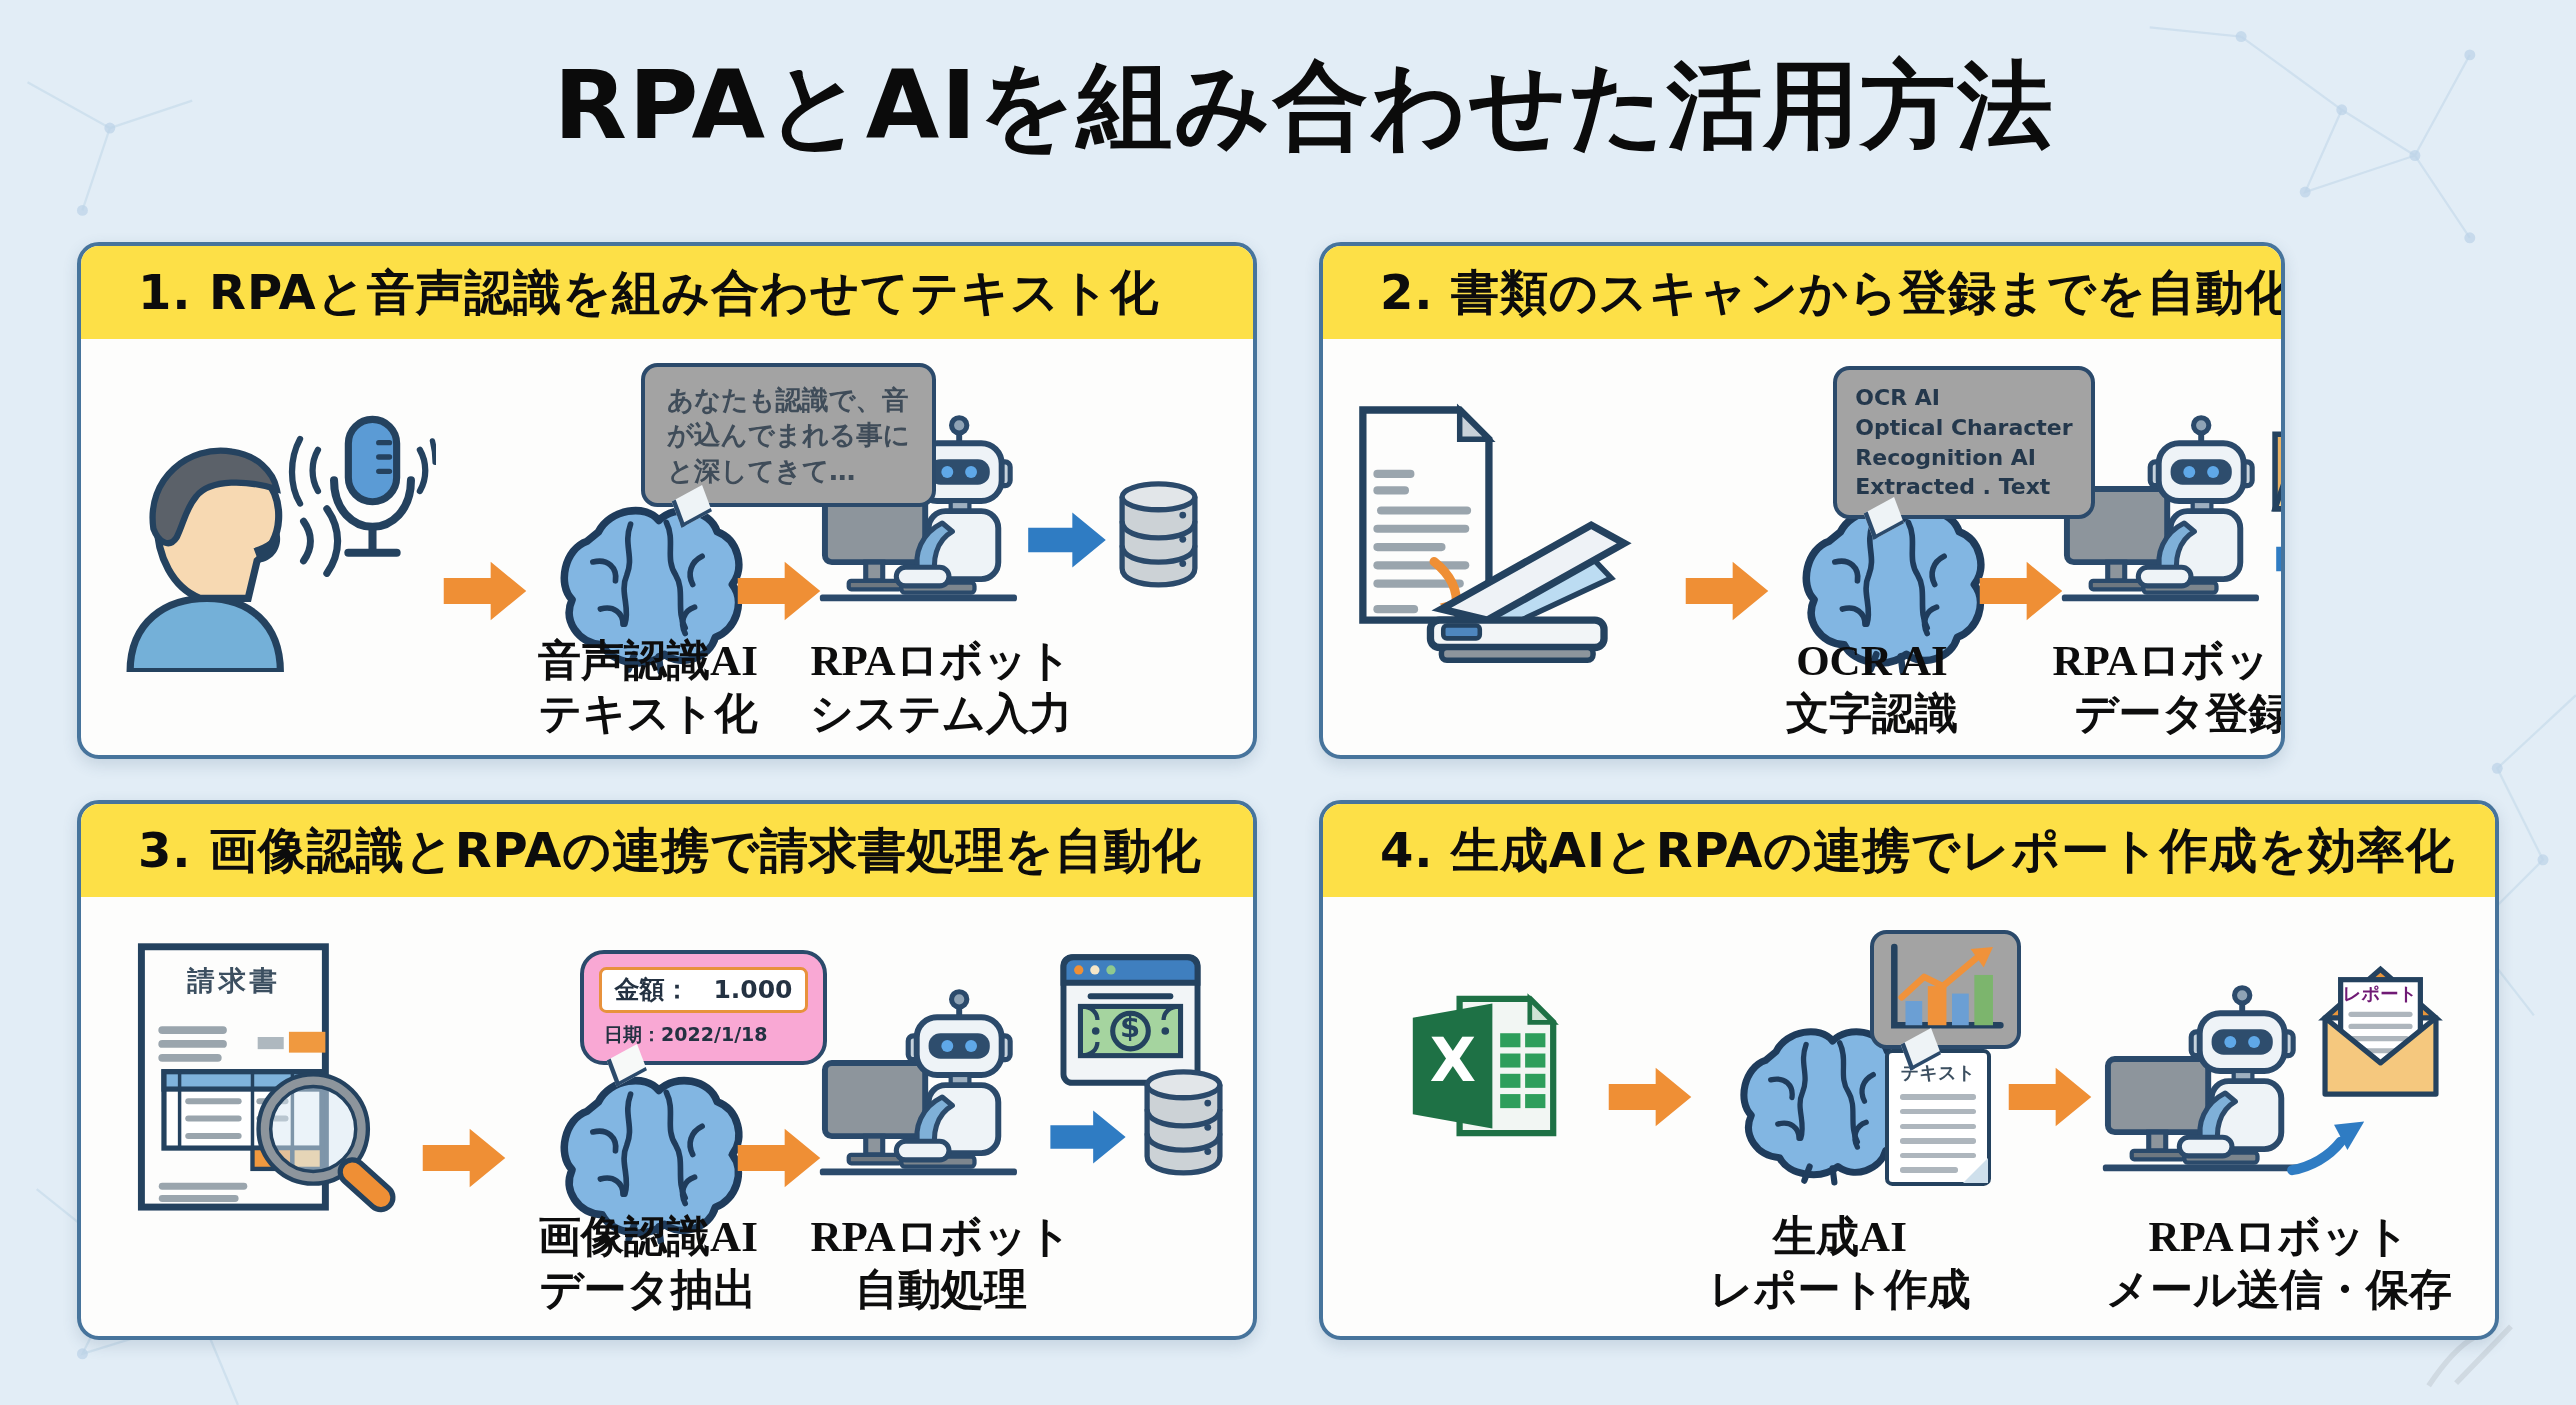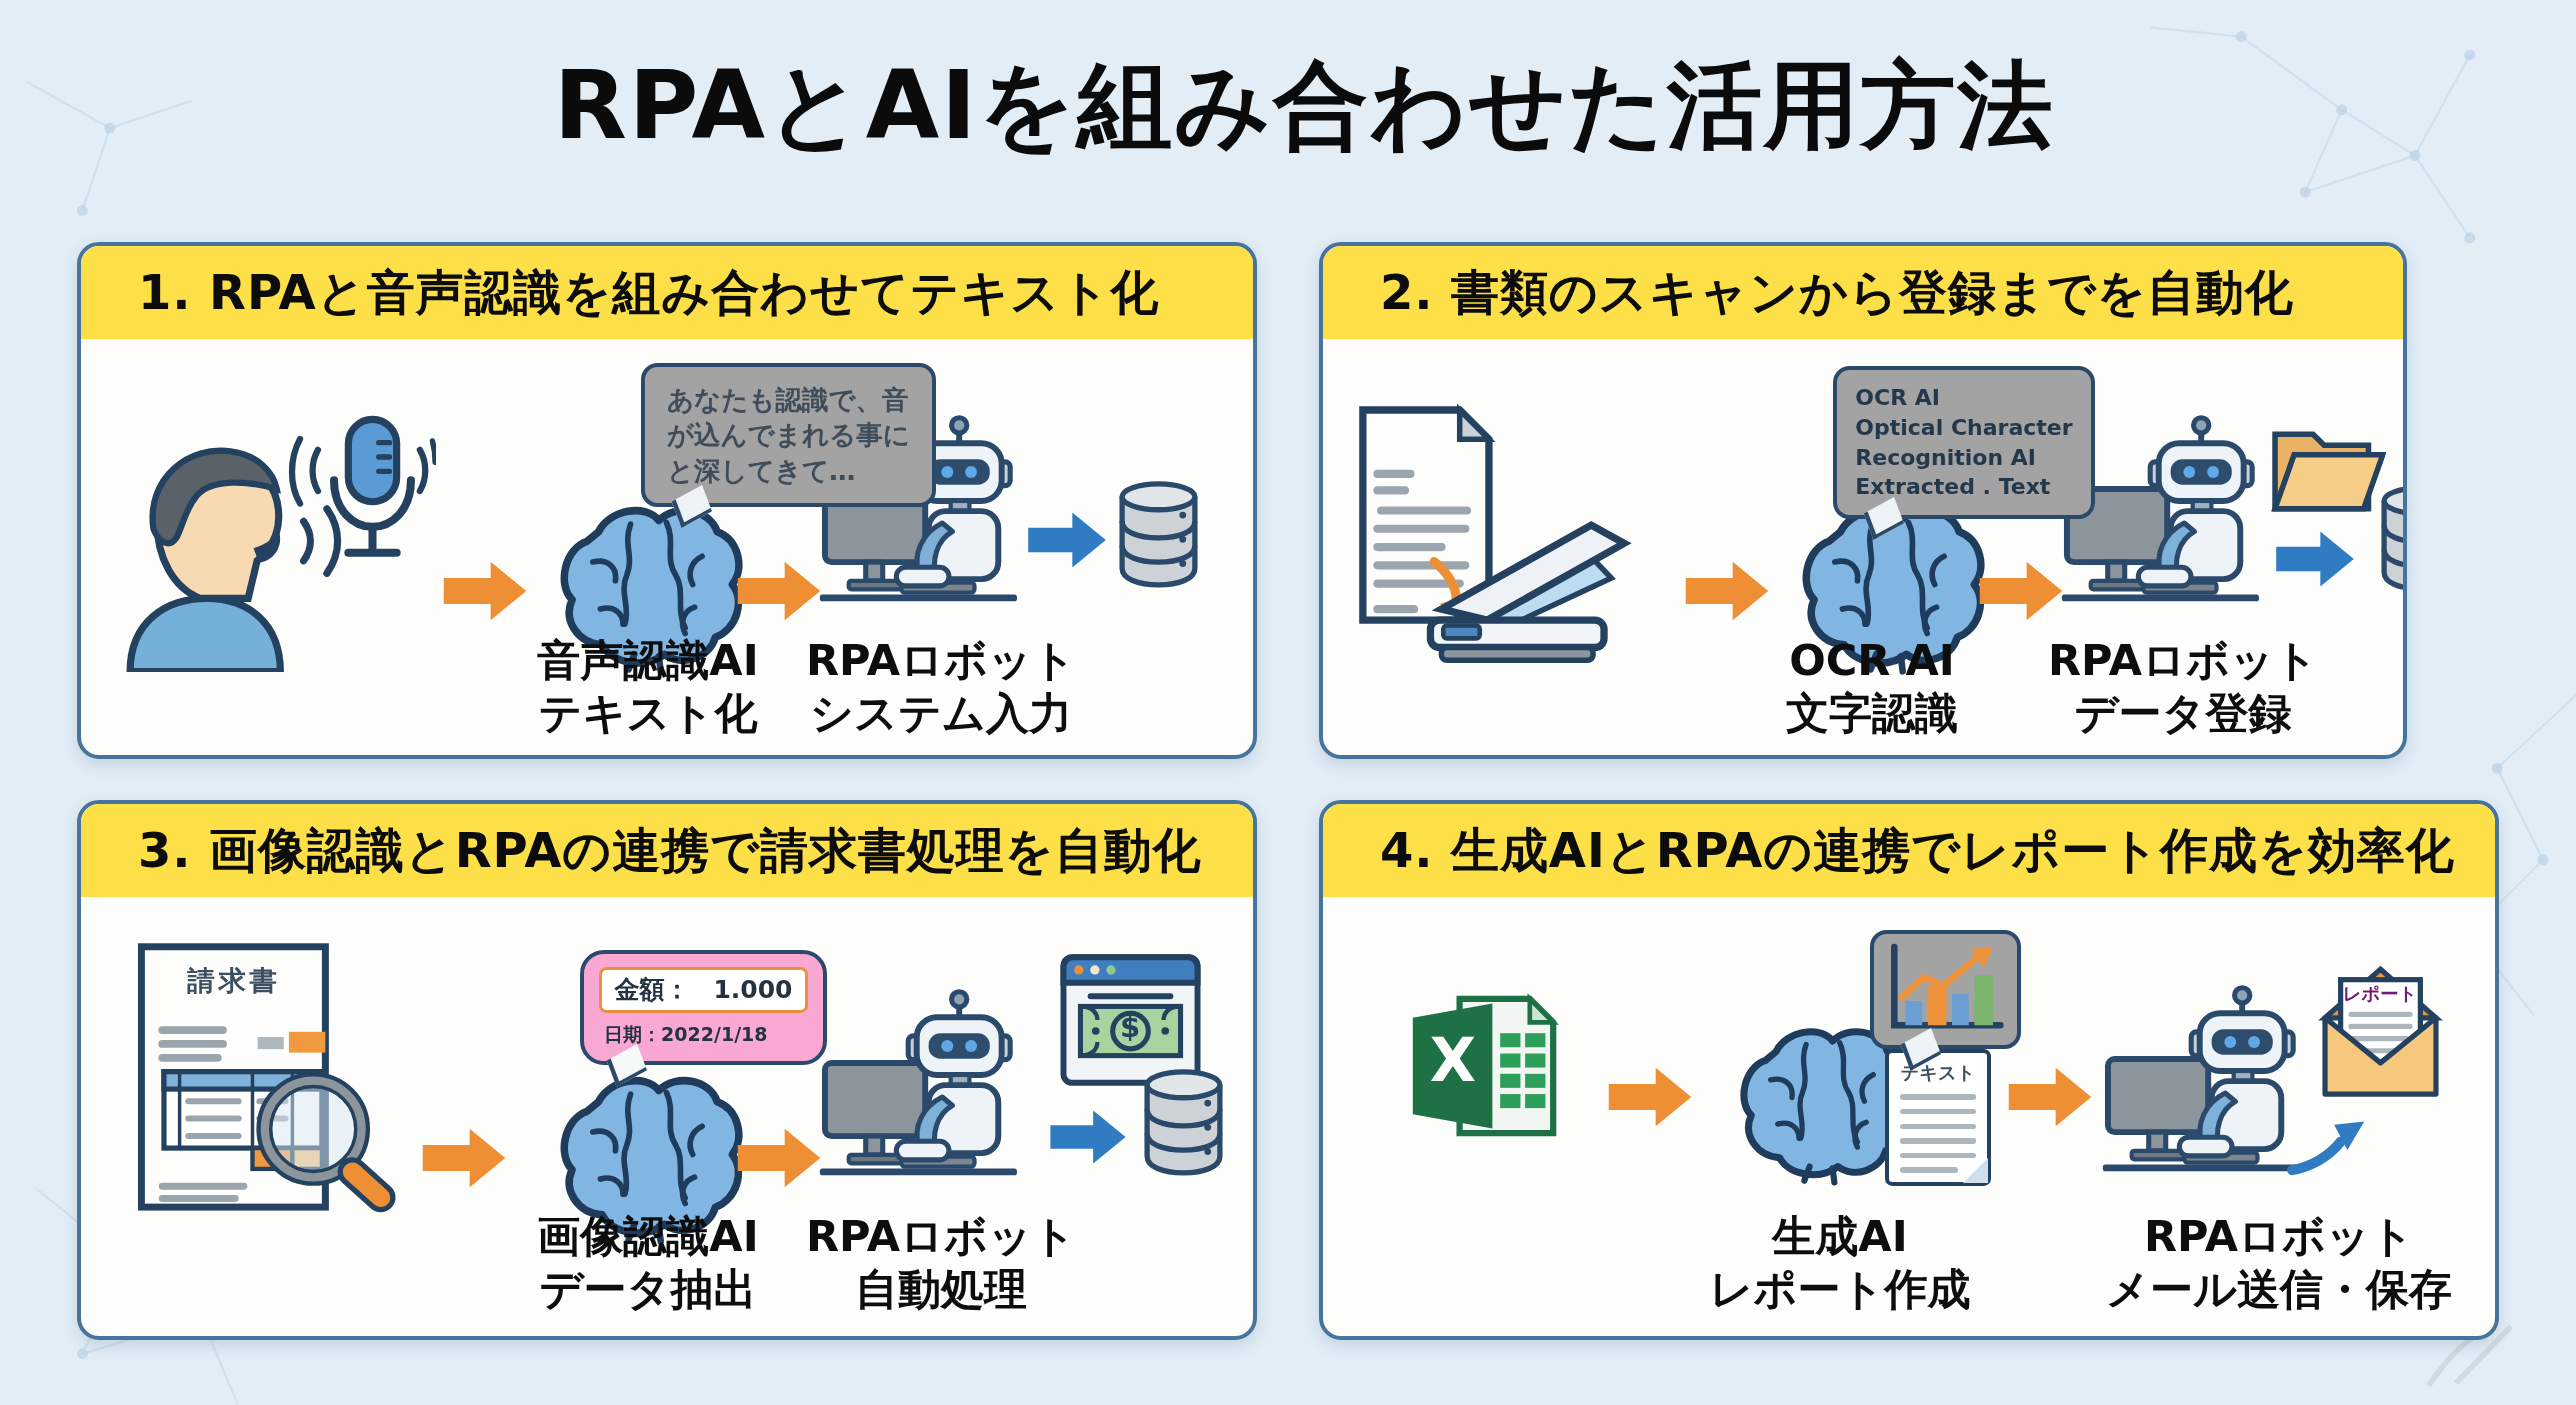--- a/index.html
+++ b/index.html
@@ -11,33 +11,33 @@
   .bg-mesh{position:absolute;inset:0;pointer-events:none;}
   .main-title{
     position:absolute;top:27.4px;left:0;width:100%;margin:16px;
     text-align:center;font-size:95px;font-weight:900;color:#0b0b0b;letter-spacing:1.8px;
   }
   .panel{
     position:absolute;background:#fdfdfc;border:4.6px solid #47749c;border-radius:22px;
     box-shadow:0 5.5px 14.6px rgba(50,80,110,.16);overflow:hidden;box-sizing:border-box;
   }
   #panel1{left:77px;top:242px;width:1180px;height:517px;}
-  #panel2{left:1319px;top:242px;width:1088px;height:517px;}
+  #panel2{left:1319px;top:242px;width:966px;height:517px;}
   #panel3{left:77px;top:800px;width:1180px;height:540px;}
   #panel4{left:1319px;top:800px;width:1180px;height:540px;}
   .panel-header{height:93px;background:#fde047;display:flex;align-items:center;padding:0 27.4px 0 57px;}
   .panel-header h2{margin:0;font-size:48px;font-weight:800;color:#0c0c0c;letter-spacing:0.9px;white-space:nowrap;}
   .panel-body{position:relative;height:calc(100% - 93px);}
   .stage-icon{position:absolute;z-index:1;}
   .flow-arrow{position:absolute;z-index:1;}
   .o-arrow{fill:#ef8f35;}
   .b-arrow{fill:#2f7cc3;}
   .label{
     position:absolute;transform:translateX(-50%);text-align:center;
-    font-size:43px;font-weight:800;color:#0d0d0d;line-height:1.24;z-index:2;
+    font-size:43px;font-weight:800;color:#0d0d0d;line-height:1.24;z-index:2;font-family:Liberation Serif, serif;
   }
   .label span{display:block;white-space:nowrap;}
   .bubble{
     position:absolute;background:#a3a3a3;border:4.6px solid #2b4a6b;border-radius:16.5px;z-index:3;
   }
   .bubble::after{
     content:"";position:absolute;bottom:-20px;left:31px;width:27.4px;height:27.4px;background:#eef3f6;
     border-right:4.6px solid #2b4a6b;border-bottom:4.6px solid #2b4a6b;
     transform:skewX(-14deg) rotate(58deg);
   }

